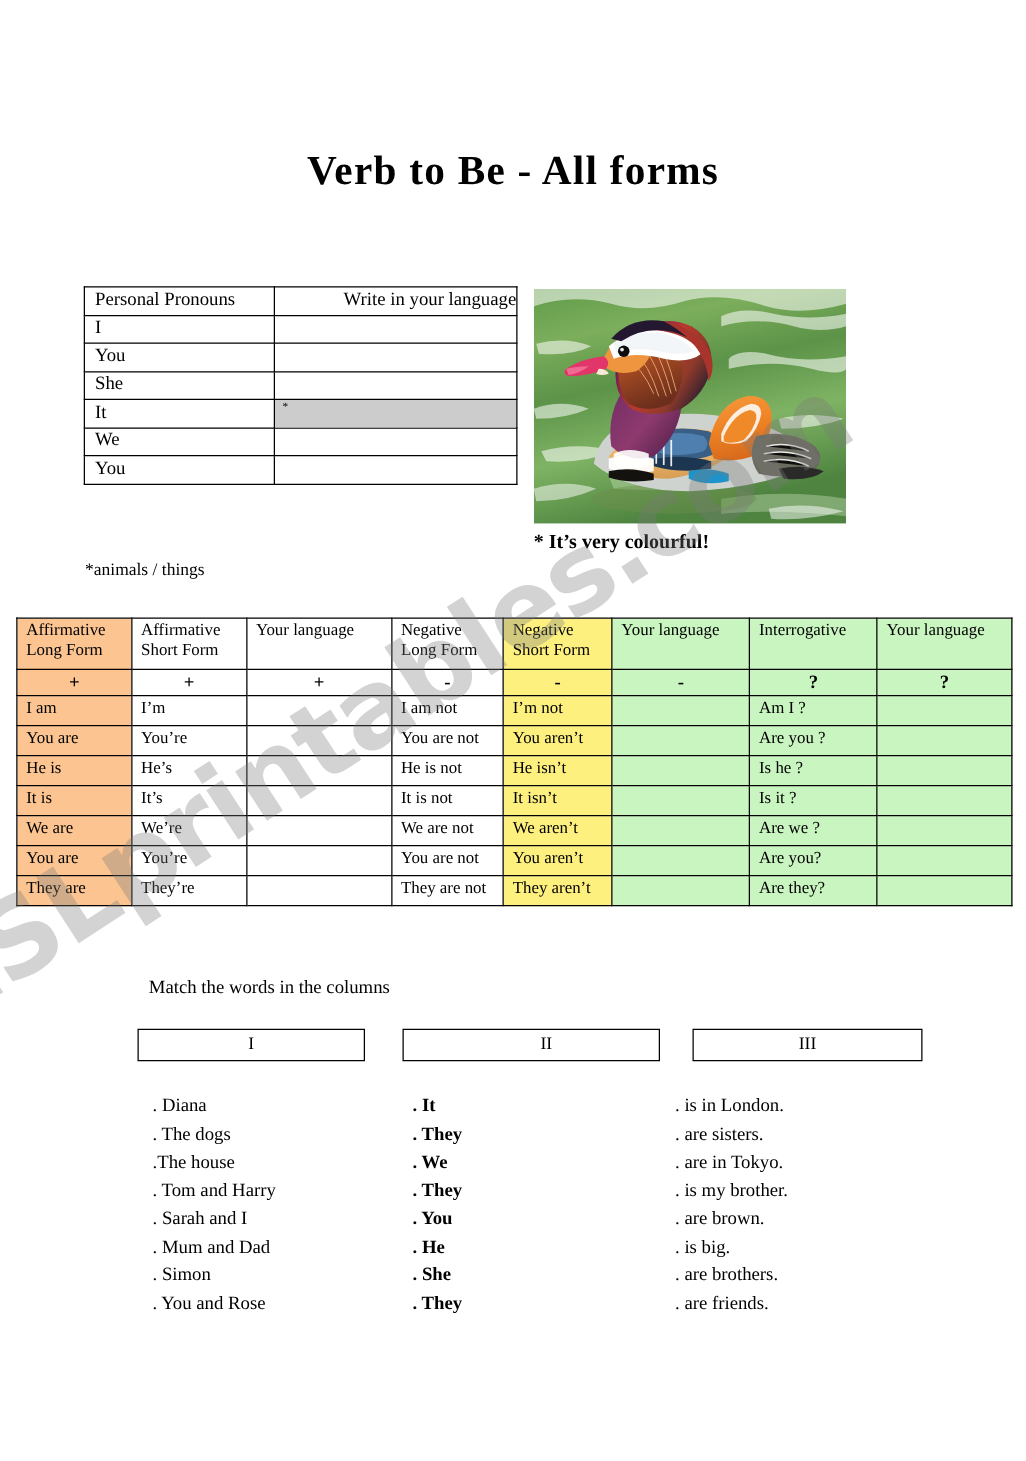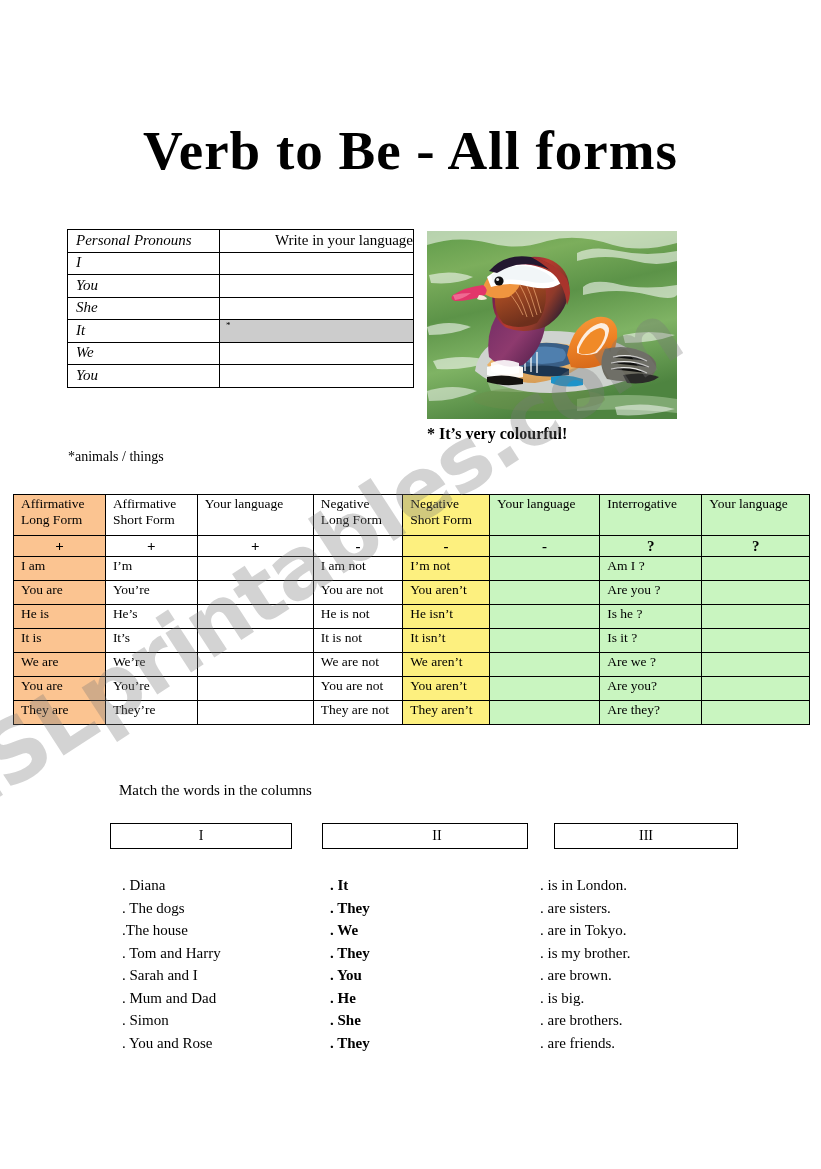--- a/index.html
+++ b/index.html
@@ -31,21 +31,21 @@
     transform-origin:left bottom;
     letter-spacing:-2px;
   }
 
   
   #title{
     position:absolute;
     left:0;top:119px;width:821px;
     text-align:center;
     font-family:"Liberation Serif", serif;
-    font-size:55px;
+    font-size:33px;
     font-weight:bold;
     letter-spacing:1px;
     color:#000;
     z-index:2;
   }
 
   
   #pronoun-table{
     position:absolute;
     left:67px;top:229px;
@@ -54,21 +54,21 @@
     background:#fff;
   }
   #pronoun-table td{
     border:1px solid #000;
     height:21.5px;
     font-size:15px;
     padding:0 0 0 8px;
     vertical-align:middle;
     line-height:1.05;
   }
-  #pronoun-table td.col-a{width:143px;font-style:italic;}
+  #pronoun-table td.col-a{width:143px;}
   #pronoun-table td.col-b{width:185px;text-align:right;}
   #pronoun-table td.hdr{font-weight:normal;}
   #pronoun-table td.gray{
     background:#cccccc;
     position:relative;
     padding:0;
   }
   #pronoun-table td.gray .star{
     position:absolute;left:6px;top:1px;
     font-size:9px;line-height:9px;

